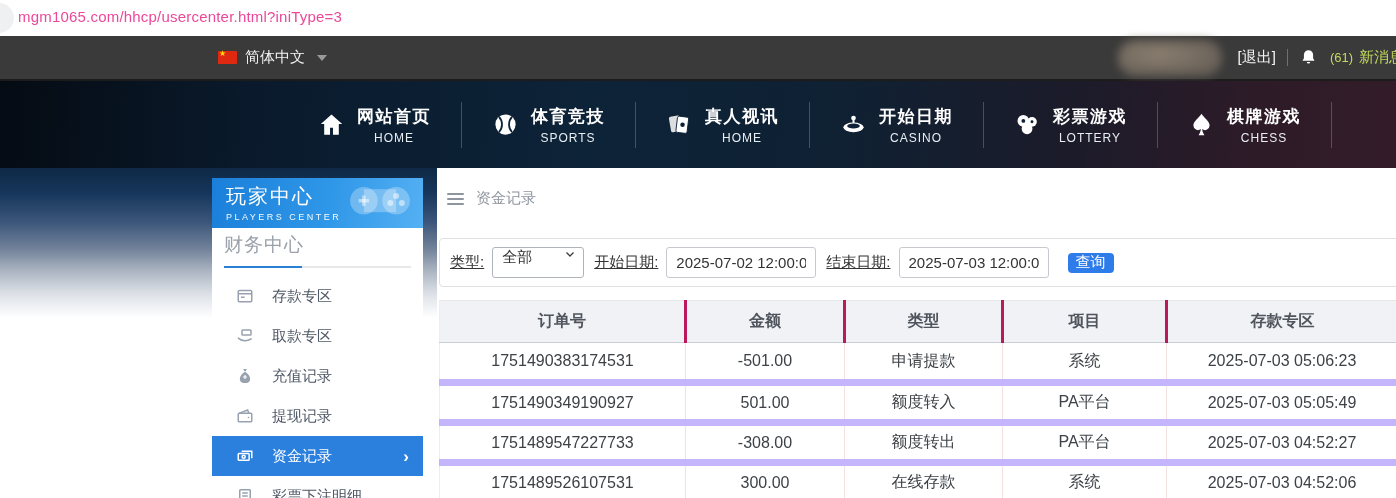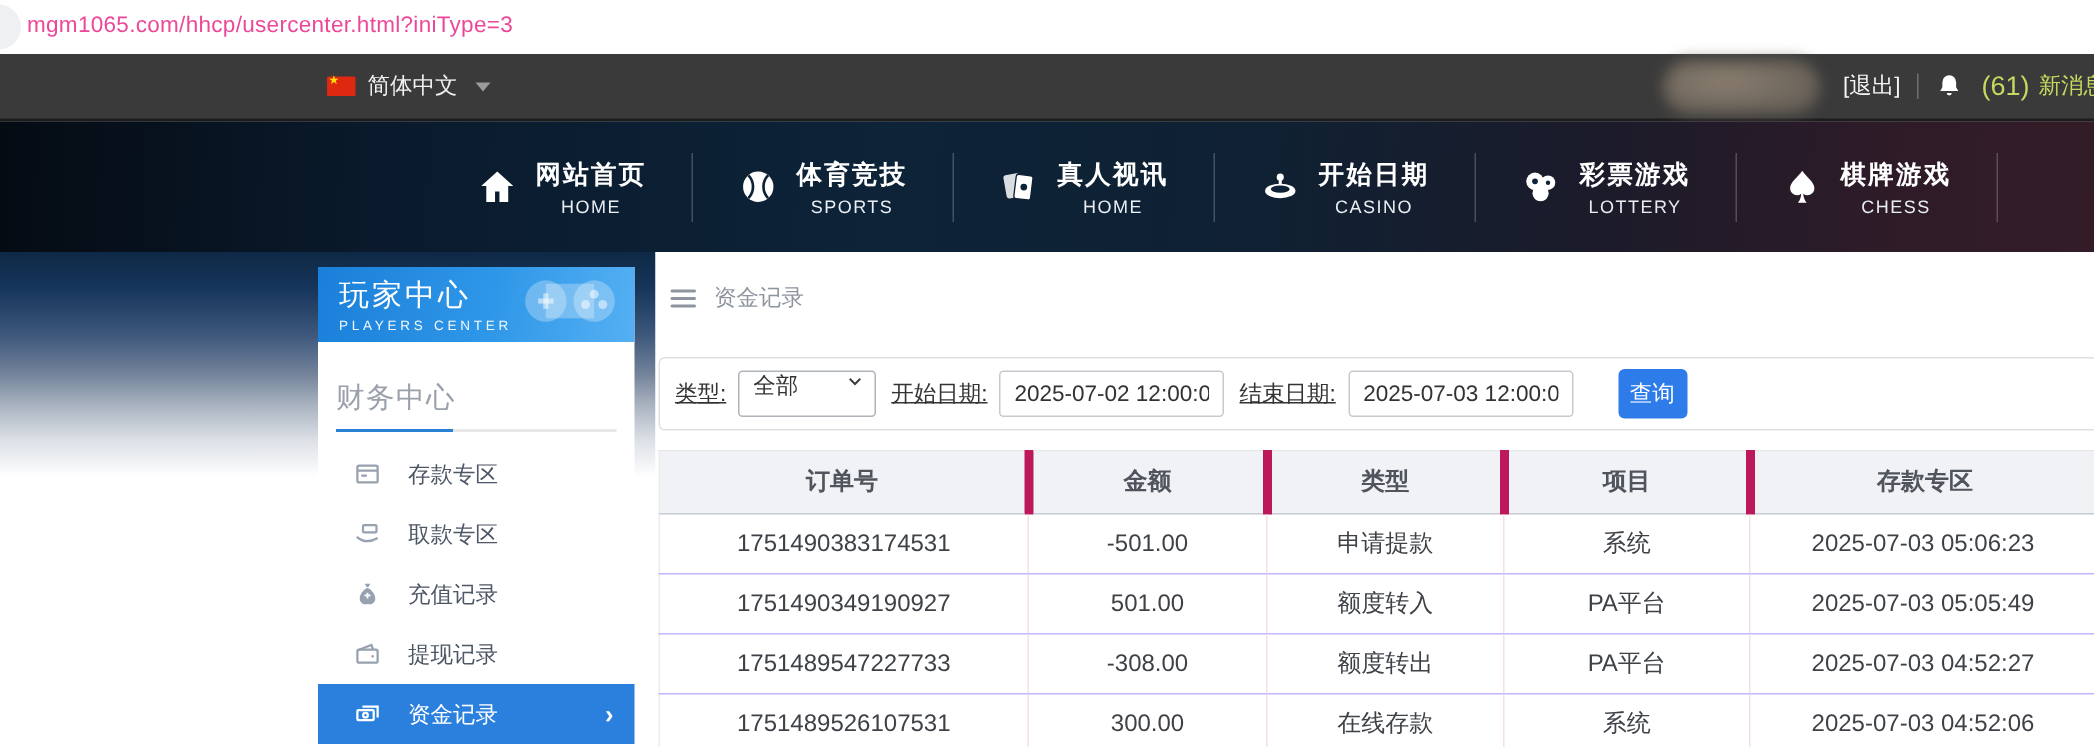--- a/index.html
+++ b/index.html
@@ -22,21 +22,21 @@
   .flag{position:relative;width:19px;height:13px;background:#de2910;border-radius:1px;display:inline-block;}
   .flag .star{position:absolute;left:1px;top:-4px;font-size:8px;color:#ffde00;line-height:13px;}
   .lang-label{color:#f2f2f2;font-size:15px;}
   .lang-caret{width:0;height:0;border-left:5px solid transparent;border-right:5px solid transparent;border-top:6px solid #9a9a9a;margin-left:4px;}
   .topbar-right{margin-left:auto;display:flex;align-items:center;}
   .user-blur{width:104px;height:36px;border-radius:18px;background:radial-gradient(ellipse at 40% 40%,#8a7e6f,#5d5750);filter:blur(5px);margin-right:16px;}
   .logout-link{color:#f5f5f5;font-size:15px;cursor:pointer;}
   .tb-divider{width:1px;height:17px;background:#707070;margin:0 11px;}
   .bell{width:19px;height:19px;color:#fff;cursor:pointer;}
   .bell svg{width:19px;height:19px;display:block;}
-  .msg-count{color:var(--message-green);font-size:18px;margin-left:12px;}
+  .msg-count{color:var(--message-green);font-size:13px;margin-left:12px;}
   .msg-label{color:var(--message-green);font-size:15px;margin-left:6px;margin-right:-8px;white-space:nowrap;}
 
   
   .navbar{position:absolute;left:0;top:81px;width:100%;height:87px;
     background:linear-gradient(93deg,#050b13 0%,#0a1a2c 18%,#0d2338 42%,#0f2133 60%,#1b1b2a 76%,#2e1b28 90%,#331c28 100%);}
   .nav-items{position:absolute;left:318px;right:64px;top:0;bottom:0;display:flex;align-items:center;justify-content:space-between;}
   .nav-item{display:flex;align-items:center;gap:12px;color:#fff;cursor:pointer;}
   .nav-icon{width:27px;height:27px;}
   .nav-icon svg{width:27px;height:27px;display:block;}
   .nav-zh{display:block;font-size:17px;font-weight:700;letter-spacing:1.5px;}
@@ -47,21 +47,21 @@
   .hero-strip{position:absolute;left:0;top:168px;width:437px;height:150px;
     background:linear-gradient(180deg,#0e2946 0%,#16355a 16%,#3b567a 36%,#72829a 54%,#a9b3c0 68%,#dde1e7 84%,#ffffff 100%);}
 
   
   .sidebar{position:absolute;left:212px;top:178px;width:211px;bottom:-60px;background:#fff;}
   .sb-header{height:50px;background:linear-gradient(100deg,#1a7fd9 0%,#2f97e8 55%,#55b0f3 100%);color:#fff;padding:5px 0 0 14px;position:relative;overflow:hidden;}
   .sb-title{font-size:20px;letter-spacing:2px;}
   .sb-sub{font-size:9px;letter-spacing:2.5px;margin-top:2px;opacity:.95;}
   .sb-gamepad{position:absolute;right:4px;top:2px;width:78px;height:46px;}
   .sb-gamepad svg{width:78px;height:46px;display:block;}
-  .sb-section{padding:24px 12px 0 12px;}
+  .sb-section{padding:4px 12px 0 12px;}
   .sb-section-title{font-size:19px;color:#9aa1ab;letter-spacing:1px;}
   .sb-underline{margin-top:8px;height:2px;background:#e8e8e8;position:relative;}
   .sb-underline::before{content:"";position:absolute;left:0;top:0;height:2px;width:78px;background:#2a7fd6;}
   .menu{margin-top:8px;}
   .menu-item{height:40px;display:flex;align-items:center;padding:0 14px 0 24px;color:#4e5765;font-size:15px;cursor:pointer;}
   .menu-icon{width:18px;height:18px;color:#97a1af;margin-right:18px;flex:0 0 18px;}
   .menu-icon svg{width:18px;height:18px;display:block;}
   .menu-item.active{background:var(--accent-blue);color:#fff;}
   .menu-item.active .menu-icon{color:#fff;}
   .menu-chevron{margin-left:auto;font-size:17px;line-height:1;font-weight:700;}
@@ -71,28 +71,28 @@
   .content-title{display:flex;align-items:center;gap:12px;padding:21px 0 0 10px;color:#8e959f;font-size:15px;}
   .burger{width:17px;display:flex;flex-direction:column;gap:3px;cursor:pointer;}
   .burger span{display:block;height:2px;background:#8e959f;border-radius:1px;}
 
   .filter-card{position:absolute;top:70px;left:2px;right:-3px;height:49px;border:1px solid #e0e0e0;border-radius:4px;background:#fff;display:flex;align-items:center;padding-left:10px;font-size:15px;color:#333;}
   .filter-label{margin-right:8px;white-space:nowrap;text-decoration:underline;}
   .type-select{width:92px;height:31px;border:1px solid #aeb4ba;border-radius:3px;background:#fff;display:flex;align-items:flex-start;justify-content:space-between;padding:0 7px 0 9px;margin-right:10px;cursor:pointer;}
   .type-select .chev{width:12px;height:12px;}
   .type-select .chev svg{width:12px;height:12px;display:block;}
   .date-input{width:150px;height:31px;border:1px solid #c6cacf;border-radius:3px;padding:0 9px;font-size:15px;color:#333;font-family:inherit;margin-right:10px;}
-  .search-btn{width:46px;height:33px;background:var(--button-blue);color:#fff;border:none;border-radius:4px;font-size:15px;margin-left:20px;cursor:pointer;font-family:inherit;}
+  .search-btn{width:46px;height:20px;background:var(--button-blue);color:#fff;border:none;border-radius:4px;font-size:15px;margin-left:9px;cursor:pointer;font-family:inherit;}
 
   .records-table{position:absolute;top:132px;left:2px;width:958px;border-collapse:collapse;table-layout:fixed;border-top:1px solid #e7e7e7;border-left:1px solid #ededed;}
   .records-table col.c1{width:246px;} .records-table col.c2{width:159px;}
   .records-table col.c3{width:158px;} .records-table col.c4{width:164px;}
-  .records-table th{height:42px;background:#f0f2f6;color:#50555d;font-weight:700;font-size:16px;border-bottom:1px solid #c9ced6;border-right:6px solid #be185d;text-align:center;}
+  .records-table th{height:42px;background:#f0f2f6;color:#50555d;font-weight:700;font-size:16px;border-bottom:1px solid #c9ced6;border-right:3px solid #be185d;text-align:center;}
   .records-table th:last-child{border-right:none;}
-  .records-table td{height:40px;color:#3e4247;font-size:16px;text-align:center;border-right:1px solid #f3e2e2;border-bottom:1px solid #c4b5fd;}
+  .records-table td{height:40px;color:#3e4247;font-size:16px;text-align:center;border-right:1px solid #f3e2e2;border-bottom:7px solid #c4b5fd;}
   .records-table td:last-child{border-right:none;}
 </style>
 </head>
 <body>
 
 <div class="browser-bar">
   <div class="url-pill-edge"></div>
   <div class="url-text">mgm1065.com/hhcp/usercenter.html?iniType=3</div>
 </div>
 

